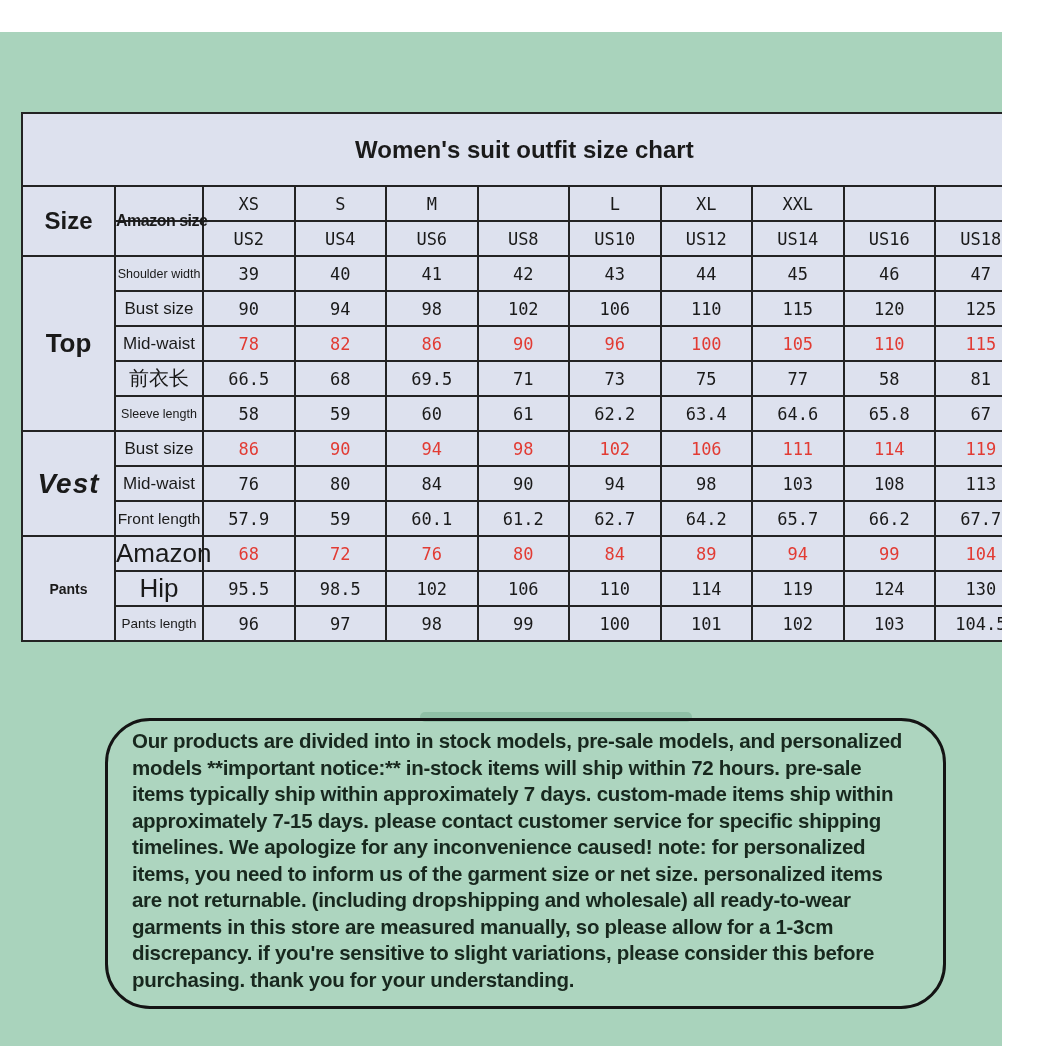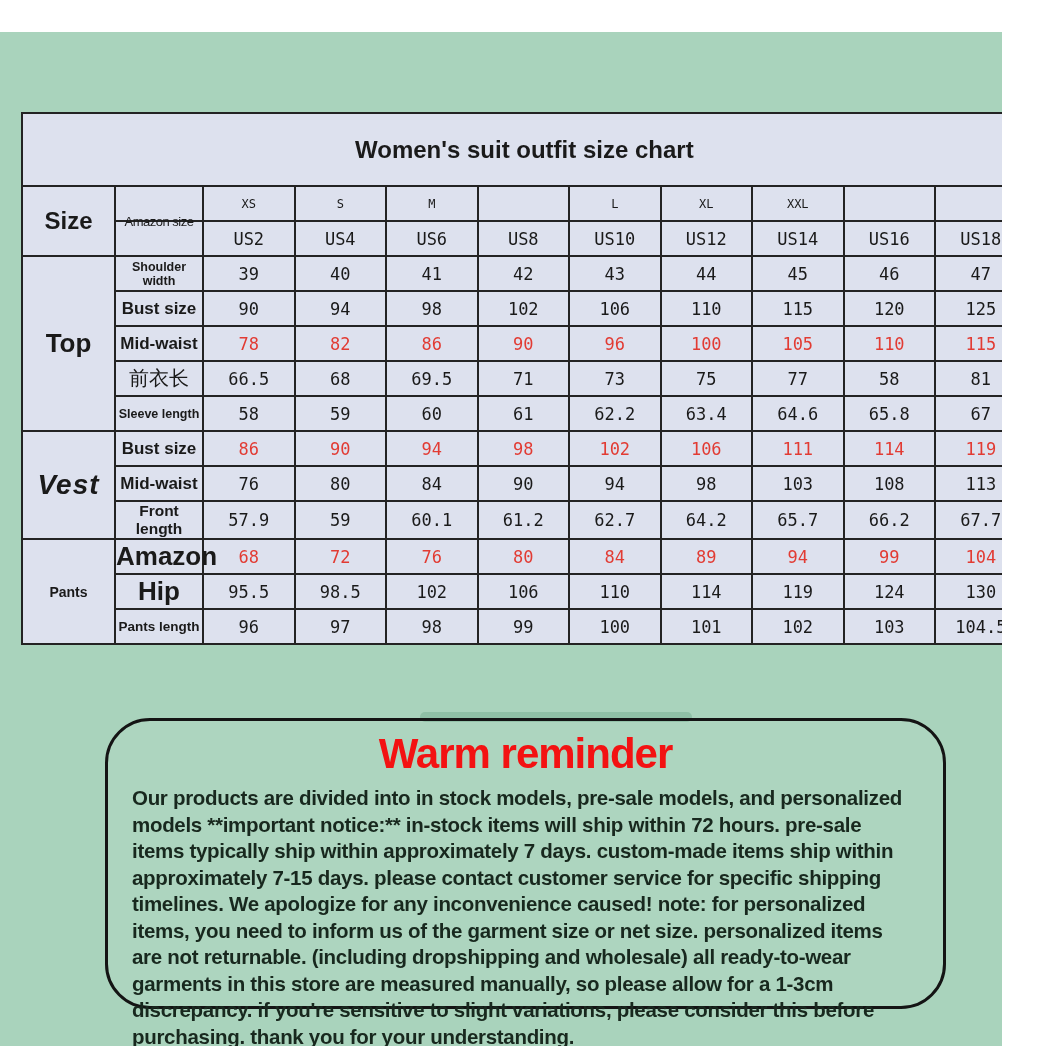--- a/index.html
+++ b/index.html
@@ -38,36 +38,36 @@
     padding:0;
     color:var(--ink);
     overflow:visible;
   }
   tr.title-row{height:73px;}
   tr.hrow, tr.drow{height:35px;}
   td.title-cell{
     font-size:24px;font-weight:bold;letter-spacing:0px;color:#111;
   }
   td.corner{font-size:24px;font-weight:bold;}
-  td.amazon{position:relative;font-weight:normal;font-size:13px;letter-spacing:-0.5px;}
+  td.amazon{position:relative;font-weight:bold;font-size:16px;letter-spacing:-0.5px;}
   td.amazon::after{
     content:"";position:absolute;left:-1px;right:-1px;top:calc(50% - 1px);
     height:2px;background:var(--border);z-index:0;
   }
   td.amazon .amz{position:relative;z-index:1;white-space:nowrap;}
   .mono{font-family:"DejaVu Sans Mono", monospace;}
-  td.hdr-size{font-size:12px;color:#222;}
+  td.hdr-size{font-size:17px;color:#222;}
   td.us{font-size:17px;color:var(--red);border-radius:12px;}
   td.val{font-size:17px;color:#2a2a2a;}
   td.val.red{color:var(--red2);}
   td.sec{font-weight:bold;background:var(--cell-bg);}
   td.sec-0{font-size:26px;}
   td.sec-1{font-size:28px;letter-spacing:1px;font-style:italic;}
   td.sec-2{font-size:14px;}
-  td.lbl{font-weight:bold;}
+  td.lbl{font-weight:normal;}
   td.lbl-s{font-size:12.5px;line-height:14px;}
   td.lbl-s2{font-size:13.5px;}
   td.lbl-m{font-size:17px;}
   td.lbl-ms{font-size:15.5px;}
   td.lbl-l{font-size:26px;}
   td.lbl-cn{font-size:20px;font-weight:400;font-family:"DejaVu Sans", sans-serif;}
 
   
   .tape-shadow{
     position:absolute;left:420px;top:680px;width:272px;height:10px;
@@ -276,17 +276,16 @@
           <td class="val mono">102</td>
           <td class="val mono">103</td>
           <td class="val mono">104.5</td>
         </tr>
       </tbody>
   </table>
 
   <div class="tape-shadow"></div>
 
   <div class="reminder-box">
-    <div class="reminder-title">Warm reminder</div>
     <div class="reminder-body">Our products are divided into in stock models, pre-sale models, and personalized models **important notice:** in-stock items will ship within 72 hours. pre-sale items typically ship within approximately 7 days. custom-made items ship within approximately 7-15 days. please contact customer service for specific shipping timelines. We apologize for any inconvenience caused! note: for personalized items, you need to inform us of the garment size or net size. personalized items are not returnable. (including dropshipping and wholesale) all ready-to-wear garments in this store are measured manually, so please allow for a 1-3cm discrepancy. if you're sensitive to slight variations, please consider this before purchasing. thank you for your understanding.</div>
   </div>
 
 </div>
 
 </body></html>

